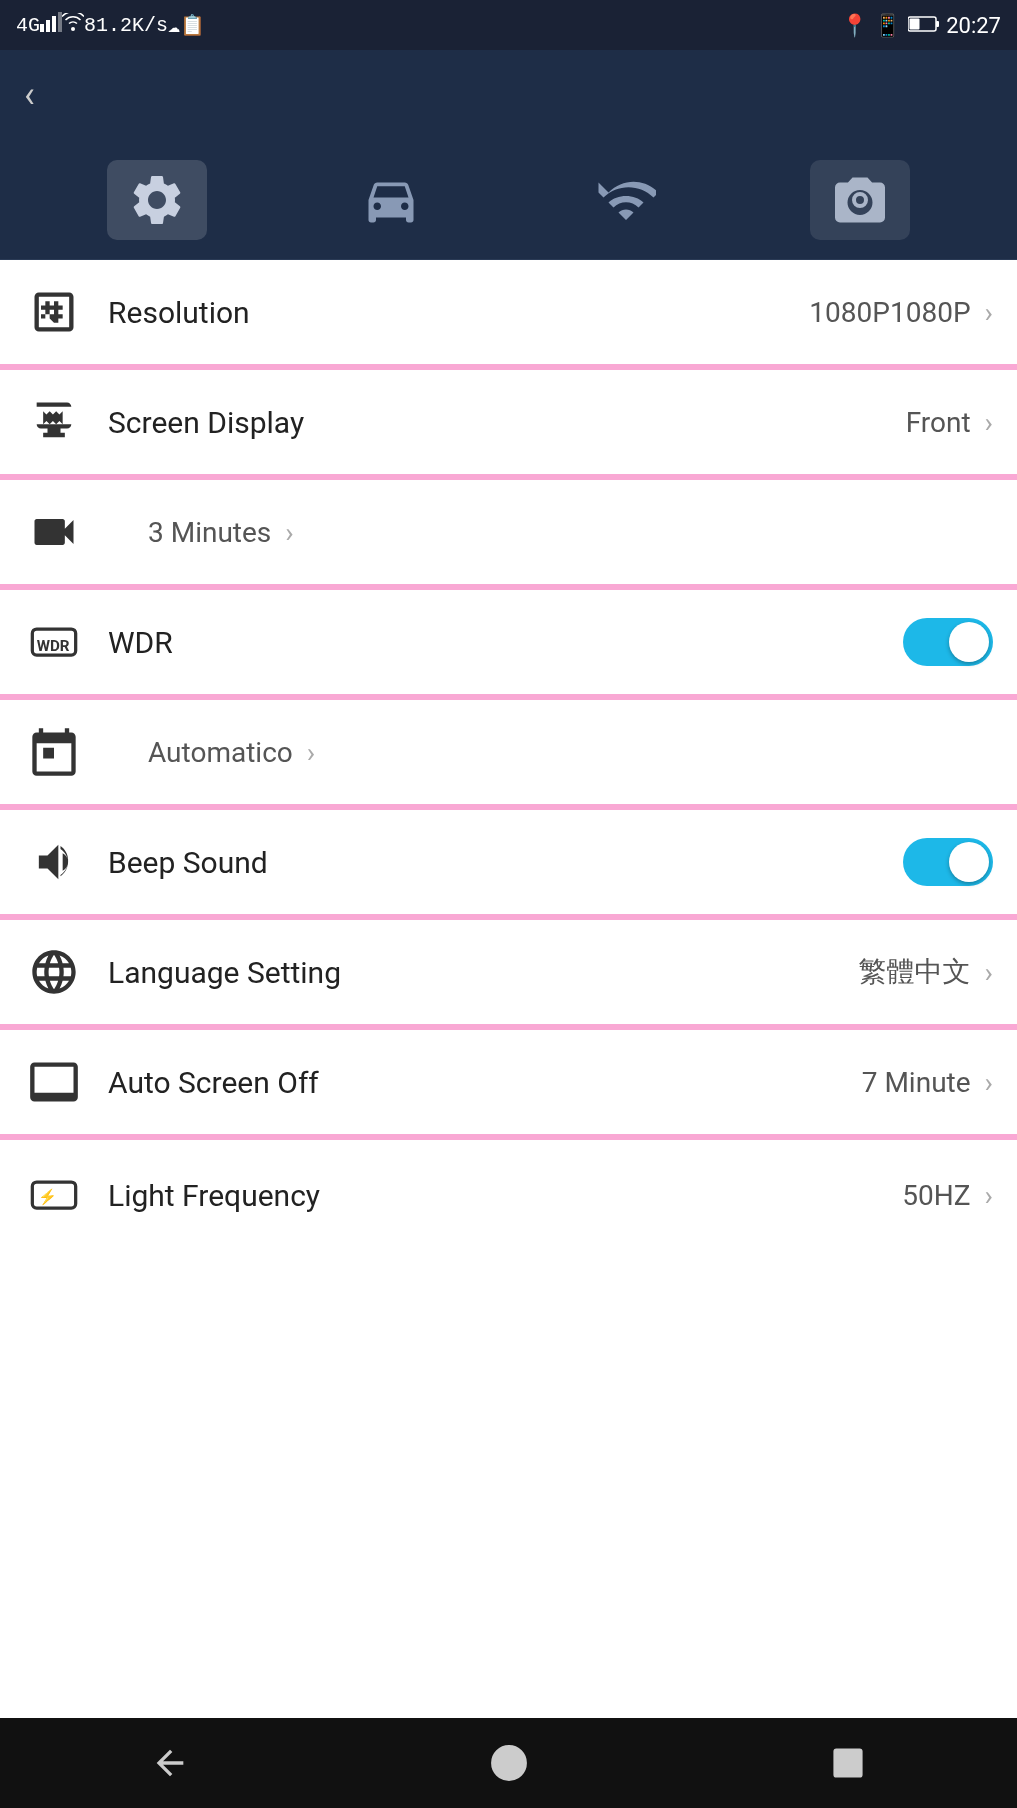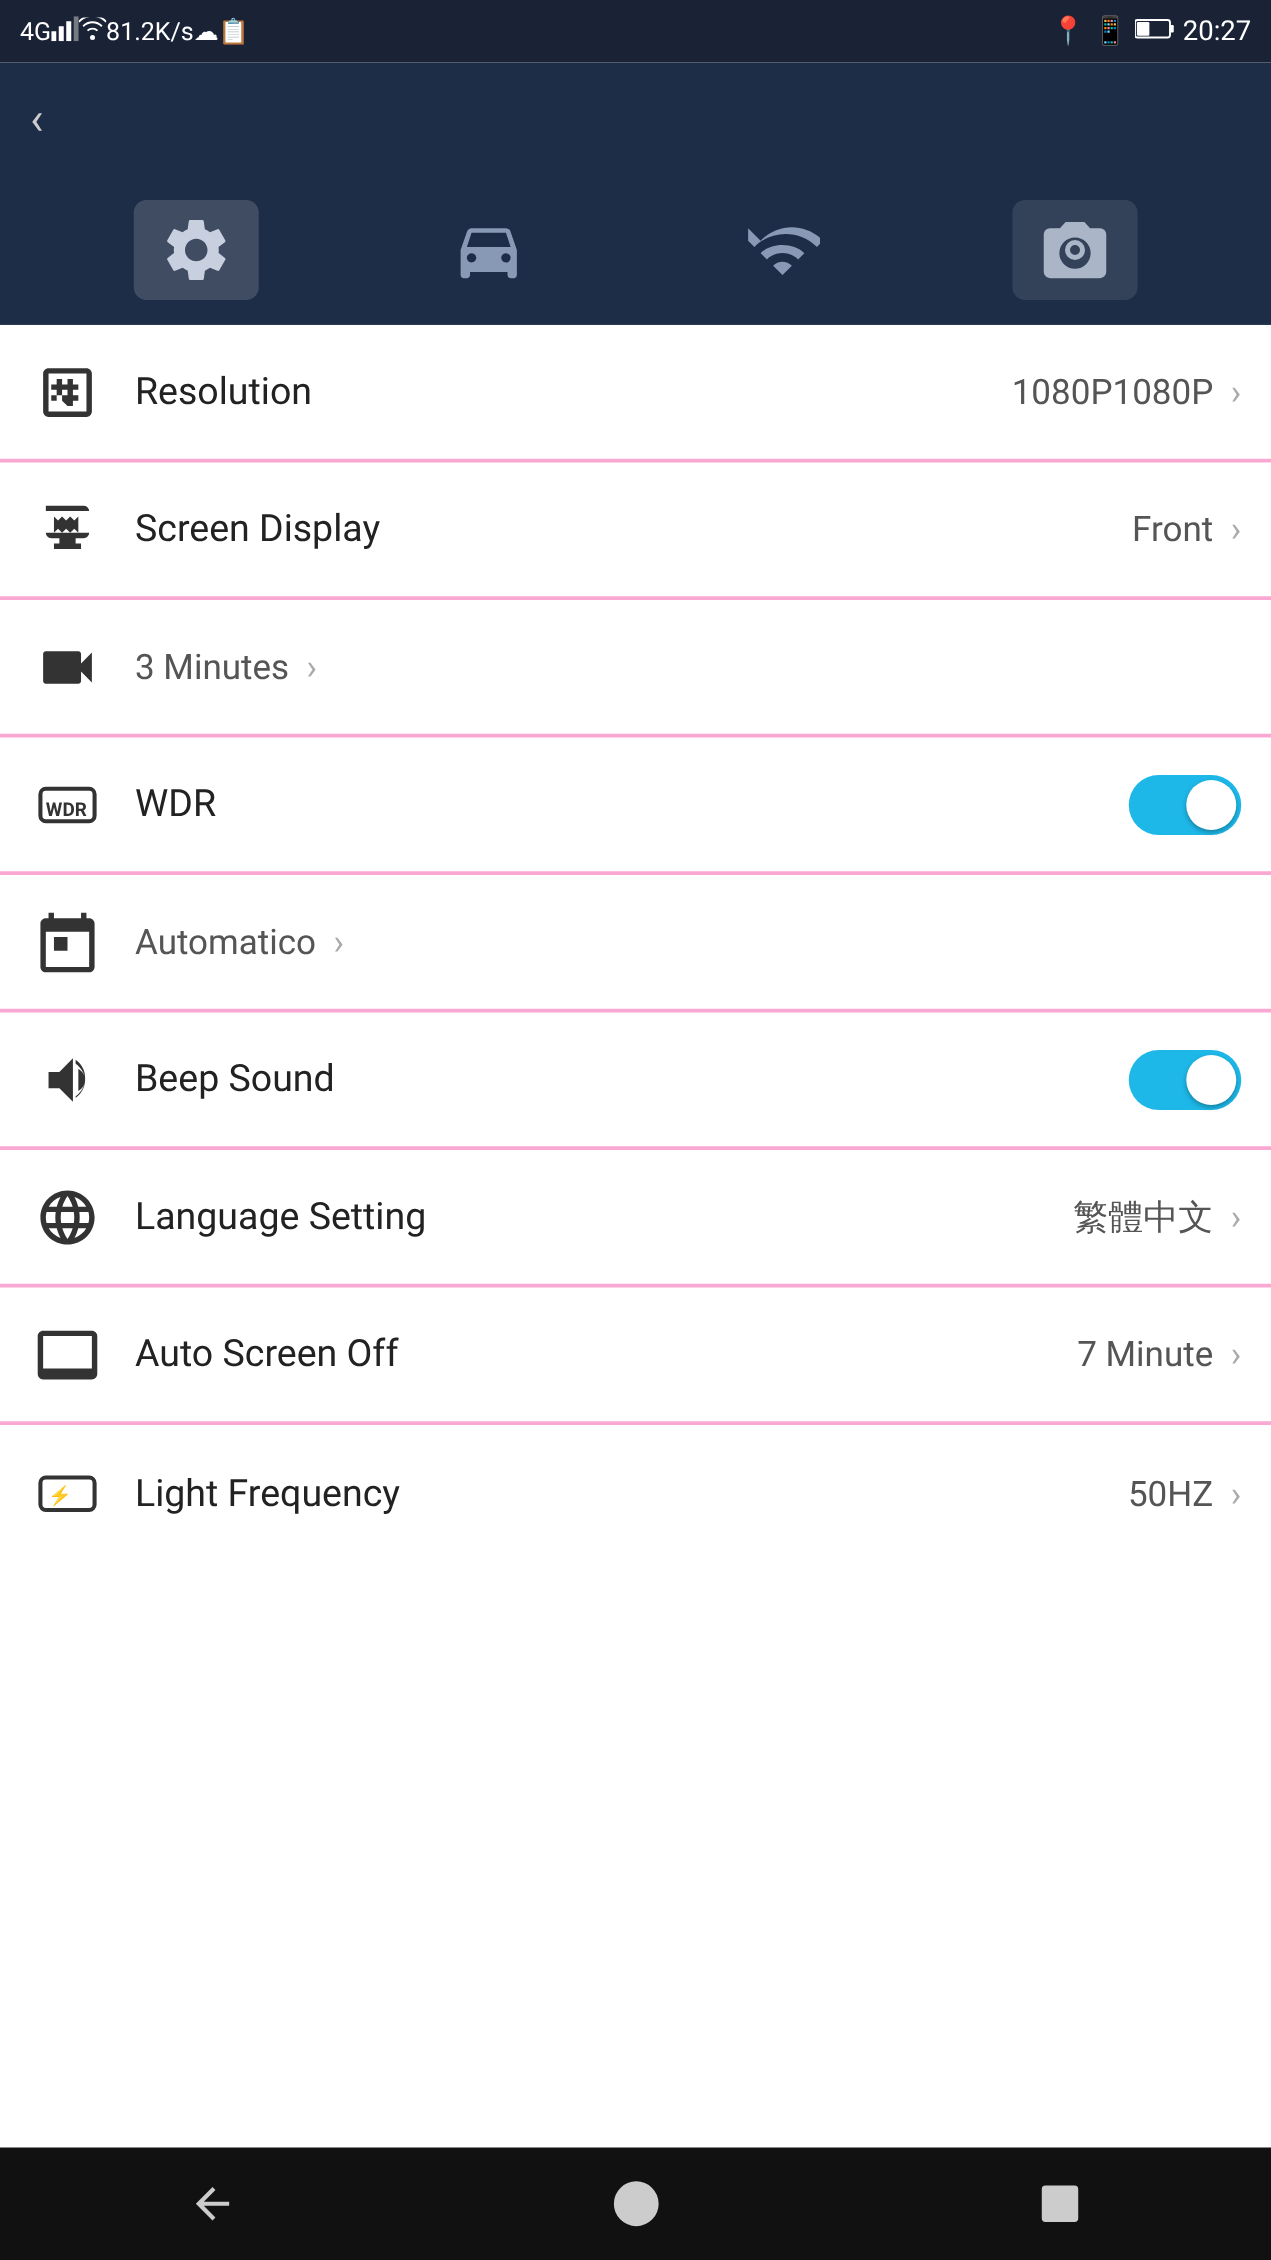--- a/index.html
+++ b/index.html
@@ -20,20 +20,21 @@
       justify-content: space-between;
       padding: 0 16px;
       color: #fff;
       font-size: 22px;
     }
     .status-left {
       display: flex;
       align-items: center;
       gap: 0;
       font-size: 20px;
+      font-family: Liberation Mono, monospace;
     }
     .status-right {
       display: flex;
       align-items: center;
       gap: 6px;
       font-size: 22px;
     }
 
     
     .header {
@@ -92,21 +93,21 @@
     
     .settings-list {
       background: #fff;
       flex: 1;
     }
     .settings-item {
       display: flex;
       align-items: center;
       padding: 0 24px;
       height: 110px;
-      border-bottom: 3px solid #f9a8d4;
+      border-bottom: 6px solid #f9a8d4;
       cursor: pointer;
     }
     .settings-item:last-child {
       border-bottom: none;
     }
     .item-icon {
       width: 60px;
       height: 60px;
       display: flex;
       align-items: center;
@@ -121,20 +122,21 @@
     }
     .item-label {
       font-size: 30px;
       color: #222;
       flex: 1;
     }
     .item-value {
       font-size: 28px;
       color: #555;
       margin-right: 8px;
+      margin-left: 40px;
     }
     .chevron {
       font-size: 28px;
       color: #aaa;
       margin-left: 6px;
     }
 
     
     .toggle-switch {
       width: 90px;

